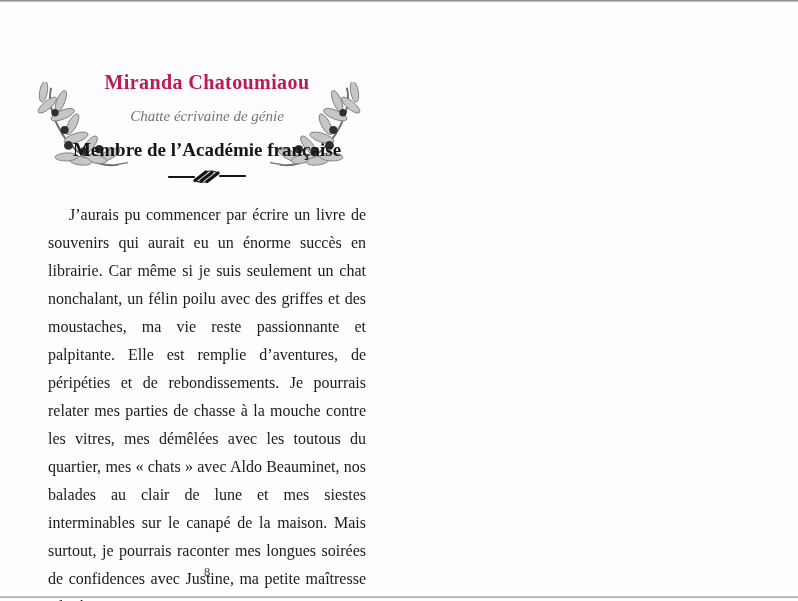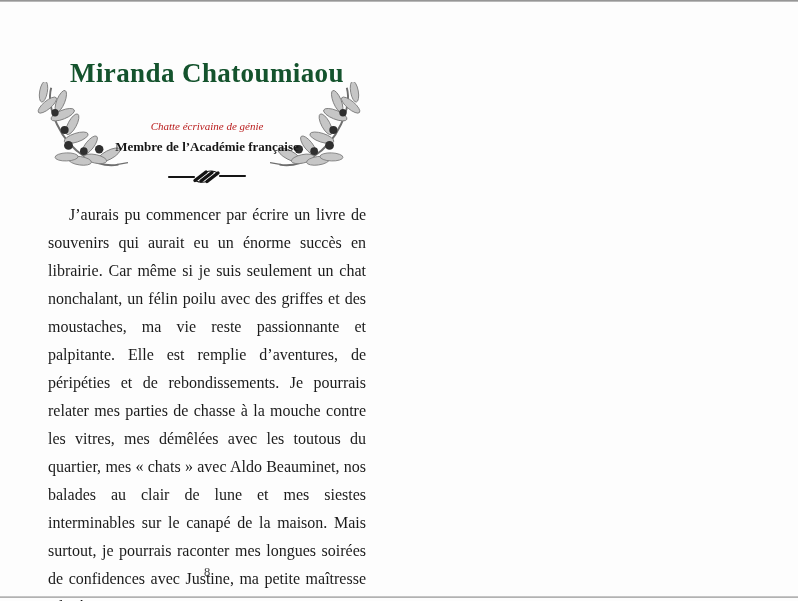--- a/index.html
+++ b/index.html
@@ -23,23 +23,23 @@
   }
   .page { position: absolute; top: 0; height: 601px; width: 399px; }
   .page-left { left: 0; }
   .page-right { left: 399px; }
 
   
   .hdr-line {
     position: absolute; left: 48px; width: 318px; text-align: center;
     white-space: nowrap;
   }
-  .author-name  { top: 58px;  font-size: 27px; font-weight: bold; letter-spacing: 0.4px; color: #14532d; }
-  .author-role  { top: 120px; font-size: 11px; font-style: italic; color: #b91c1c; }
-  .author-title { top: 139px; font-size: 13px; font-weight: bold; color: #161616; }
+  .author-name  { top: 71px;  font-size: 20px; font-weight: bold; letter-spacing: 0.4px; color: #be185d; }
+  .author-role  { top: 108px; font-size: 15px; font-style: italic; color: #737373; }
+  .author-title { top: 139px; font-size: 19px; font-weight: bold; color: #161616; }
   .divider-wrap { position: absolute; left: 48px; width: 318px; top: 169px; text-align: center; }
 
   .branch { position: absolute; top: 82px; width: 96px; height: 98px; }
   .branch-left  { left: 32px; }
   .branch-right { left: 270px; transform: scaleX(-1); }
 
   
   .body-text { position: absolute; }
   .body-text p {
     margin: 0;

